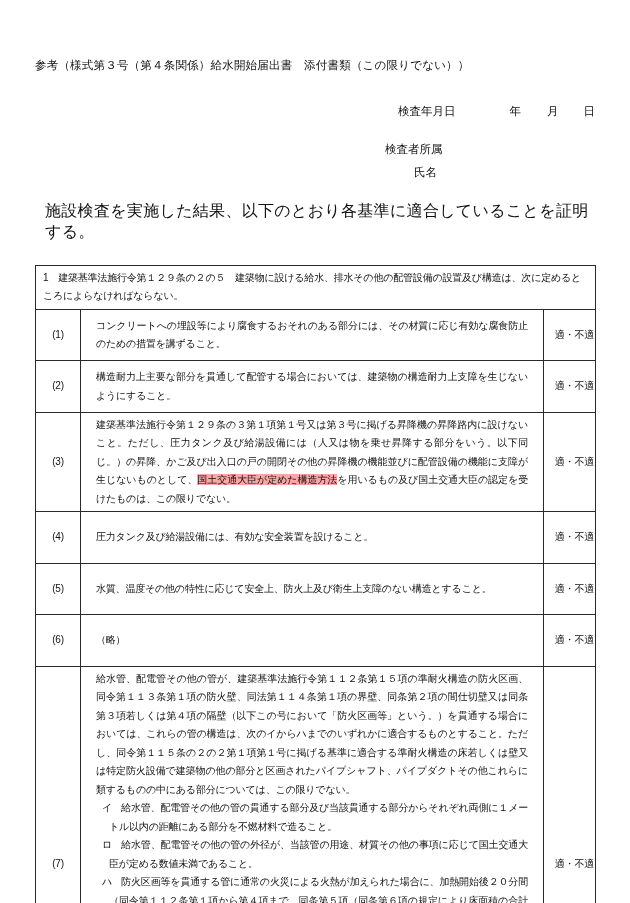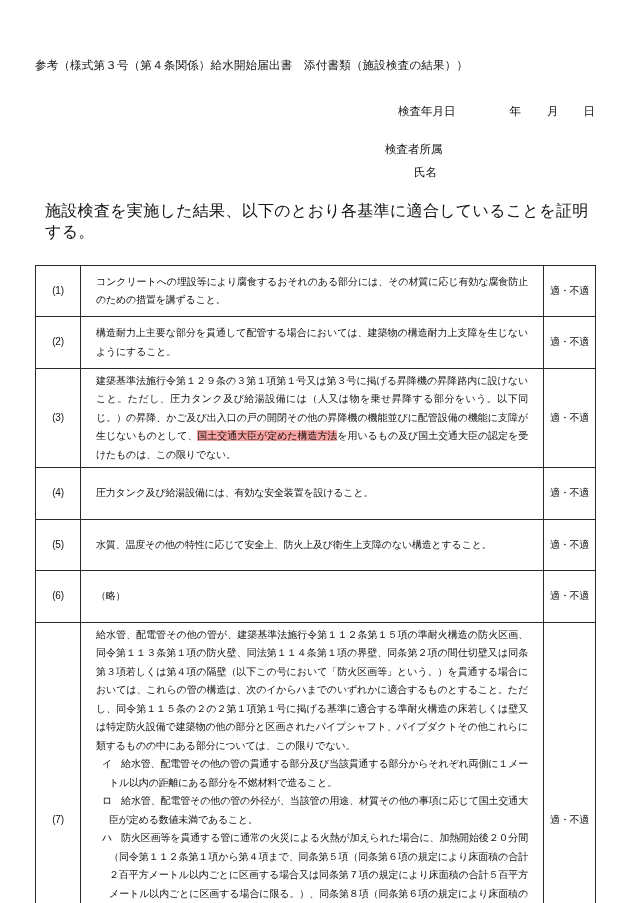--- a/index.html
+++ b/index.html
@@ -37,51 +37,54 @@
   table.criteria col.c-content { width: 463px; }
   table.criteria col.c-result  { width: 52px; }
   table.criteria td {
     border: 1px solid #2a2a2a;
     font-size: 10px; line-height: 1.85; letter-spacing: -0.2px;
     vertical-align: middle;
   }
   td.heading { padding: 3px 7px; }
   td.no      { text-align: center; padding: 2px 0; letter-spacing: 0; }
   td.content { padding: 3px 15px; text-align: justify; }
-  td.result  { text-align: center; white-space: nowrap; padding: 16px 1px; letter-spacing: 0; }
+  td.result  { text-align: right; white-space: nowrap; padding: 16px 1px; letter-spacing: 0; }
 
   .hl { background: #fca5a5; }
 
   .kana-item { margin-left: 13px; text-indent: -7px; text-align: justify; }
   .kana-item .marker { margin-right: 9px; }
 </style>
 </head>
 <body>
 
 <div class="page">
 
-  <div class="title">参考（様式第３号（第４条関係）給水開始届出書　添付書類（施設検査の結果））</div>
+  <div class="title">参考（様式第３号（第４条関係）給水開始届出書　添付書類（この限りでない））</div>
 
   <div class="date-line">
     <span>検査年月日</span><span class="u-year">年</span><span class="u-month">月</span><span class="u-day">日</span>
   </div>
 
   <div class="affil">検査者所属</div>
   <div class="name">氏名</div>
 
   <div class="statement">施設検査を実施した結果、以下のとおり各基準に適合していることを証明する。</div>
 
   <table class="criteria">
     <colgroup>
         <col class="c-no">
         <col class="c-content">
         <col class="c-result">
       </colgroup>
 
     <tbody>
+        <tr>
+      <td class="heading" colspan="3">1　建築基準法施行令第１２９条の２の５　建築物に設ける給水、排水その他の配管設備の設置及び構造は、次に定めるところによらなければならない。</td>
+    </tr>
 
     <tr>
       <td class="no">(1)</td>
       <td class="content">コンクリートへの埋設等により腐食するおそれのある部分には、その材質に応じ有効な腐食防止のための措置を講ずること。</td>
       <td class="result">適・不適</td>
     </tr>
 
     <tr>
       <td class="no">(2)</td>
       <td class="content">構造耐力上主要な部分を貫通して配管する場合においては、建築物の構造耐力上支障を生じないようにすること。</td>

